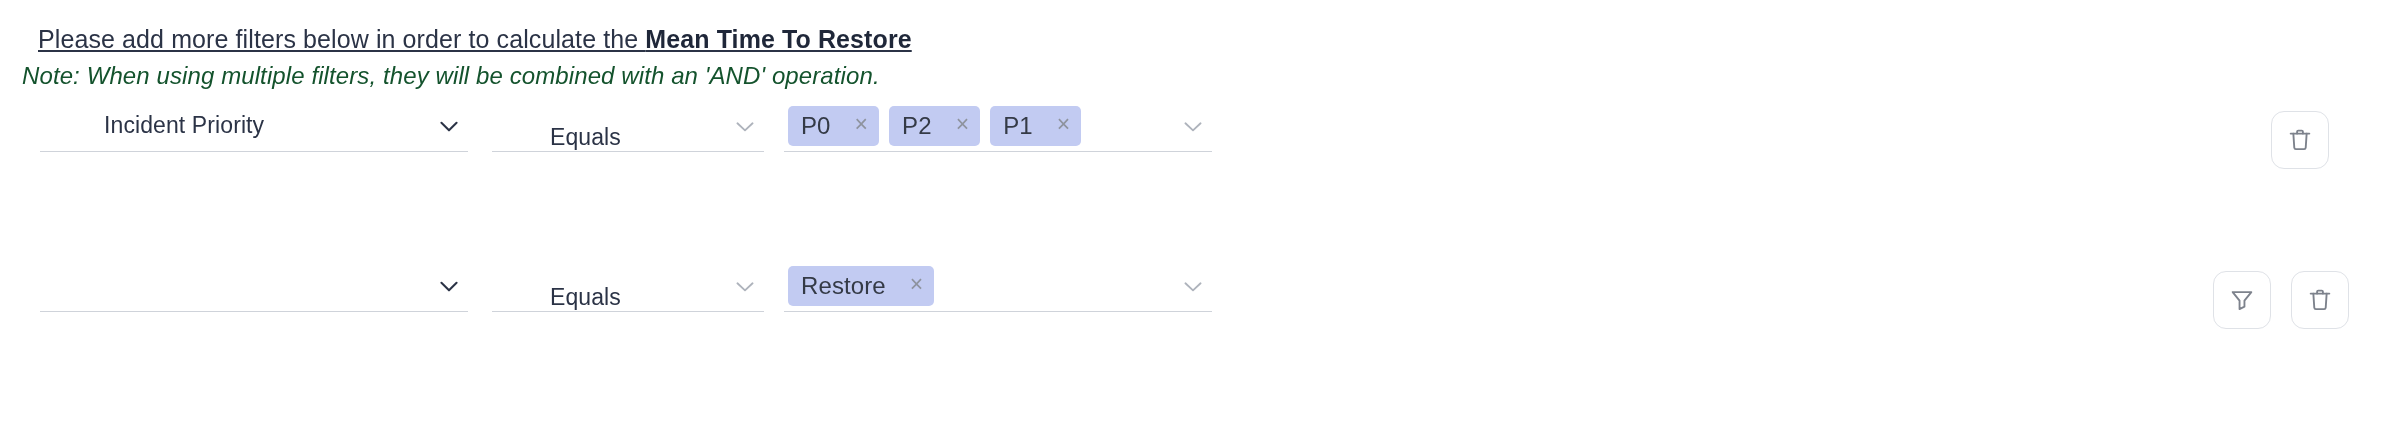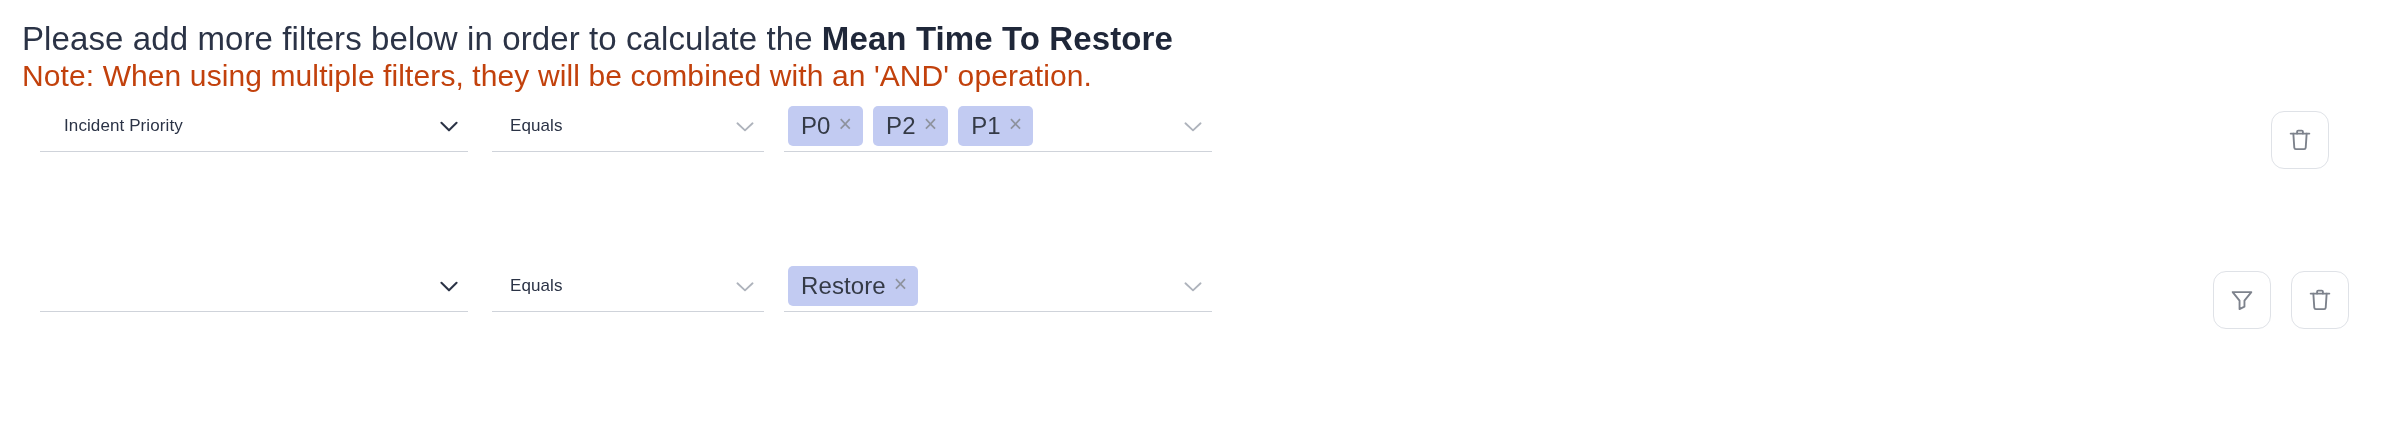--- a/index.html
+++ b/index.html
@@ -16,39 +16,41 @@
   .panel {
     position: relative;
     width: 2408px;
     height: 442px;
     padding: 0;
   }
 
   
   .heading {
     position: absolute;
-    left: 22px;
+    left: 38px;
     top: 24px;
-    font-size: 33px;
+    font-size: 25px;
     line-height: 30px;
     color: #2b3346;
     white-space: nowrap;
     letter-spacing: 0.1px;
+    text-decoration: underline;
   }
   .heading .strong { font-weight: 700; color: #1f2739; }
 
   .note {
     position: absolute;
     left: 22px;
     top: 61px;
-    font-size: 30px;
+    font-size: 24px;
     line-height: 30px;
-    color: #c2410c;
-    white-space: nowrap;
-    letter-spacing: 0.1px;
+    color: #14532d;
+    white-space: nowrap;
+    letter-spacing: 0.1px;
+    font-style: italic;
   }
 
   
   .rows {
     position: absolute;
     left: 0;
     top: 100px;
     width: 2408px;
   }
   .filter-row {
@@ -57,53 +59,54 @@
   }
 
   .select {
     position: absolute;
     height: 52px;
     border-bottom: 1.5px solid #cfd3da;
     display: flex;
     align-items: center;
   }
   .select .value {
-    font-size: 17px;
+    font-size: 23px;
     color: #2b3346;
     white-space: nowrap;
     letter-spacing: 0.1px;
+    margin-left: 40px;
   }
 
   .chev {
     position: absolute;
     right: 6px;
     top: 50%;
     transform: translateY(-50%);
     width: 26px;
     height: 26px;
     display: block;
   }
 
   
   .col-field { left: 40px; width: 428px; padding-left: 24px; padding-right: 34px; }
   
-  .col-op    { left: 492px; width: 272px; padding-left: 18px; padding-right: 34px; }
+  .col-op    { left: 492px; width: 272px; padding-left: 18px; padding-right: 34px; align-items: flex-end; }
   
   .col-val   { left: 784px; width: 428px; padding-left: 4px; padding-right: 40px; }
 
   .chips {
     display: flex;
     align-items: center;
     gap: 10px;
     flex-wrap: nowrap;
   }
   .chip {
     display: inline-flex;
     align-items: center;
-    gap: 8px;
+    gap: 24px;
     background: #c2cbf2;
     border-radius: 5px;
     height: 40px;
     padding: 0 11px 0 13px;
     font-size: 24px;
     color: #343a46;
     letter-spacing: 0.1px;
     white-space: nowrap;
   }
   .chip .chip-x {

